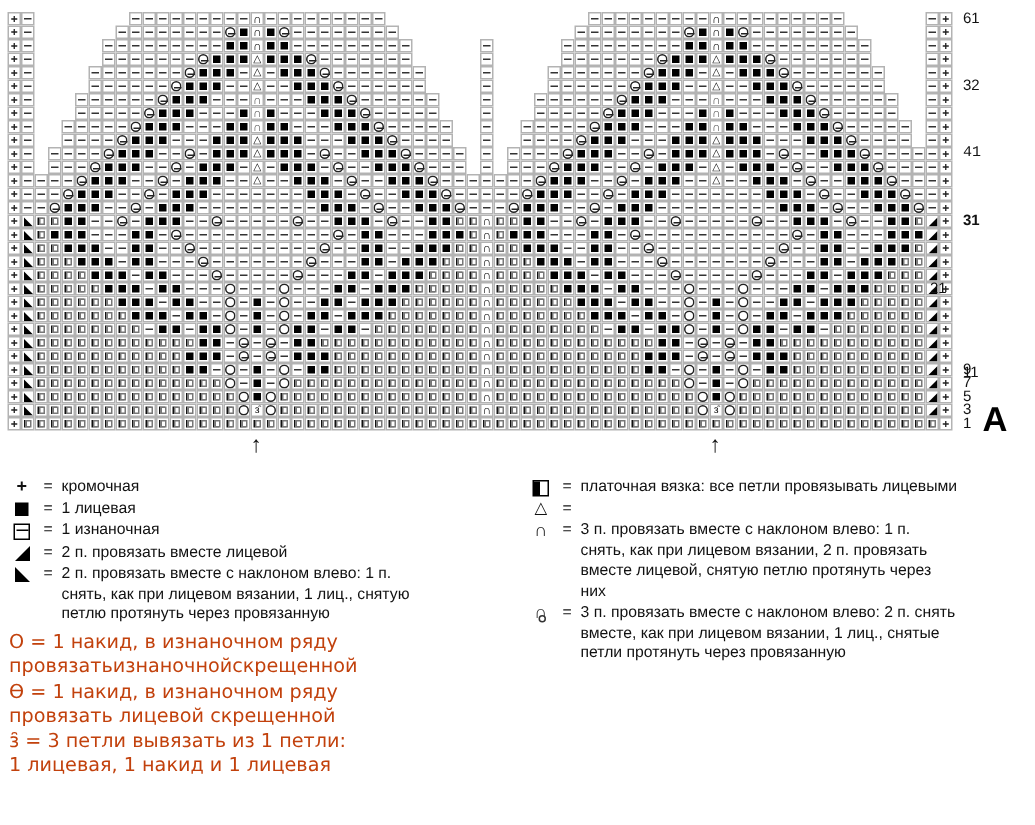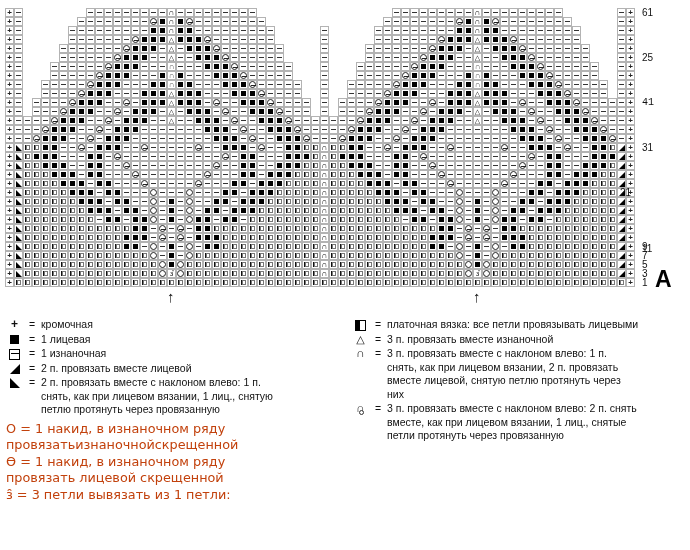--- a/index.html
+++ b/index.html
@@ -2227,23 +2227,23 @@
       <span class="cell c-garter"></span>
       <span class="cell c-garter"></span>
       <span class="cell c-garter"></span>
       <span class="cell c-garter"></span>
       <span class="cell c-garter"></span>
       <span class="cell c-garter"></span>
       <span class="cell c-plus"></span>
     </div>
   <div id="rowlabels">
       <div class="rownum" style="left: 642px; top: 6.5px;">61</div>
-      <div class="rownum" style="left: 642px; top: 51.5px;">25</div>
+      <div class="rownum" style="left: 642px; top: 51.5px;">32</div>
       <div class="rownum" style="left: 642px; top: 96.5px; font-family: Liberation Mono, monospace;">41</div>
-      <div class="rownum" style="left: 642px; top: 141.5px;">31</div>
+      <div class="rownum" style="left: 642px; top: 141.5px; font-weight: bold;">31</div>
       <div class="rownum" style="left: 620px; top: 186.5px;">21</div>
       <div class="rownum" style="left: 642px; top: 243px;">11</div>
       <div class="rownum" style="left: 642px; top: 240.5px;">9</div>
       <div class="rownum" style="left: 642px; top: 249.5px;">7</div>
       <div class="rownum" style="left: 642px; top: 258.5px;">5</div>
       <div class="rownum" style="left: 642px; top: 267.5px;">3</div>
       <div class="rownum" style="left: 642px; top: 276.5px;">1</div>
     </div>
   <div id="arrows">
       <div class="arrow" style="left: 167px; top: 288px;">↑</div>
@@ -2289,38 +2289,38 @@
           <span class="leg-eq">=</span>
           <span class="leg-tx">2 п. провязать вместе с наклоном влево: 1 п. снять, как при лицевом вязании, 1 лиц., снятую петлю протянуть через провязанную</span>
         </div>
       </div>
     <div id="lowleft">
         <div class="ll-line">О = 1 накид, в изнаночном ряду</div>
         <div class="ll-line">провязатьизнаночнойскрещенной</div>
         <div class="ll-line">Ѳ = 1 накид, в изнаночном ряду</div>
         <div class="ll-line">провязать лицевой скрещенной</div>
         <div class="ll-line">з̑ = 3 петли вывязать из 1 петли:</div>
+        <div class="ll-line">1 лицевая, 1 накид и 1 лицевая</div>
       </div>
   </div>
   <div class="leg" id="legR">
       <div class="leg-row">
         <span class="leg-sym">
           <span class="sym g-garter">
             <span class="g-box"></span>
           </span>
         </span>
         <span class="leg-eq">=</span>
         <span class="leg-tx">платочная вязка: все петли провязывать лицевыми</span>
       </div>
       <div class="leg-row">
         <span class="leg-sym">
           <span class="sym g-p3tog"></span>
         </span>
         <span class="leg-eq">=</span>
-        <span class="leg-tx">3 п. провязать вместе изнаночной</span>
       </div>
       <div class="leg-row">
         <span class="leg-sym">
           <span class="sym g-sk2p"></span>
         </span>
         <span class="leg-eq">=</span>
         <span class="leg-tx">3 п. провязать вместе с наклоном влево: 1 п. снять, как при лицевом вязании, 2 п. провязать вместе лицевой, снятую петлю протянуть через них</span>
       </div>
       <div class="leg-row">
         <span class="leg-sym">

